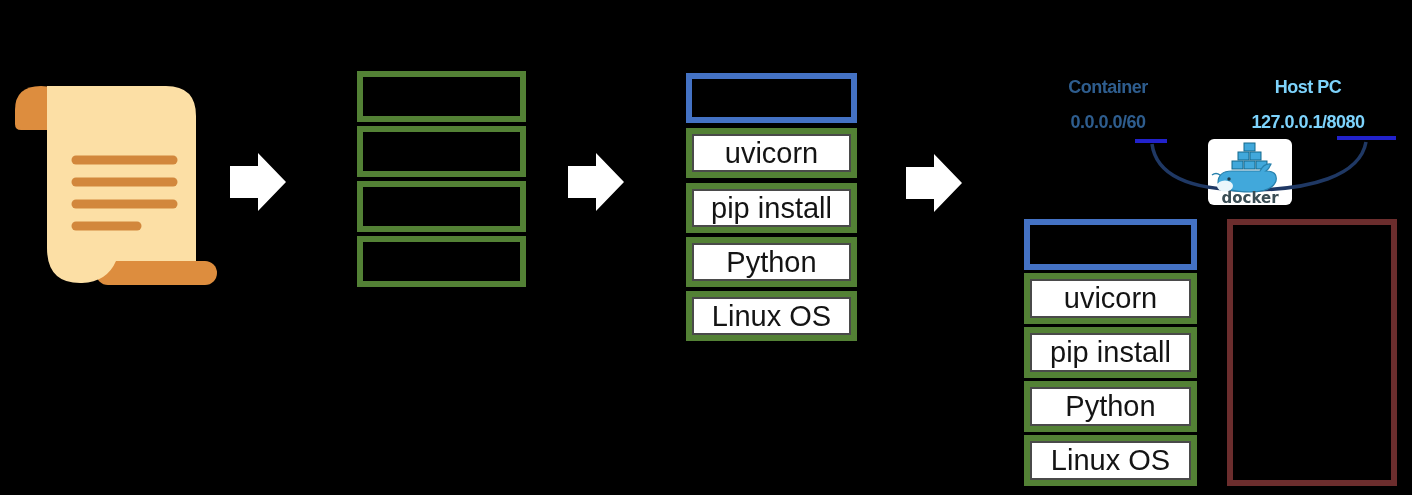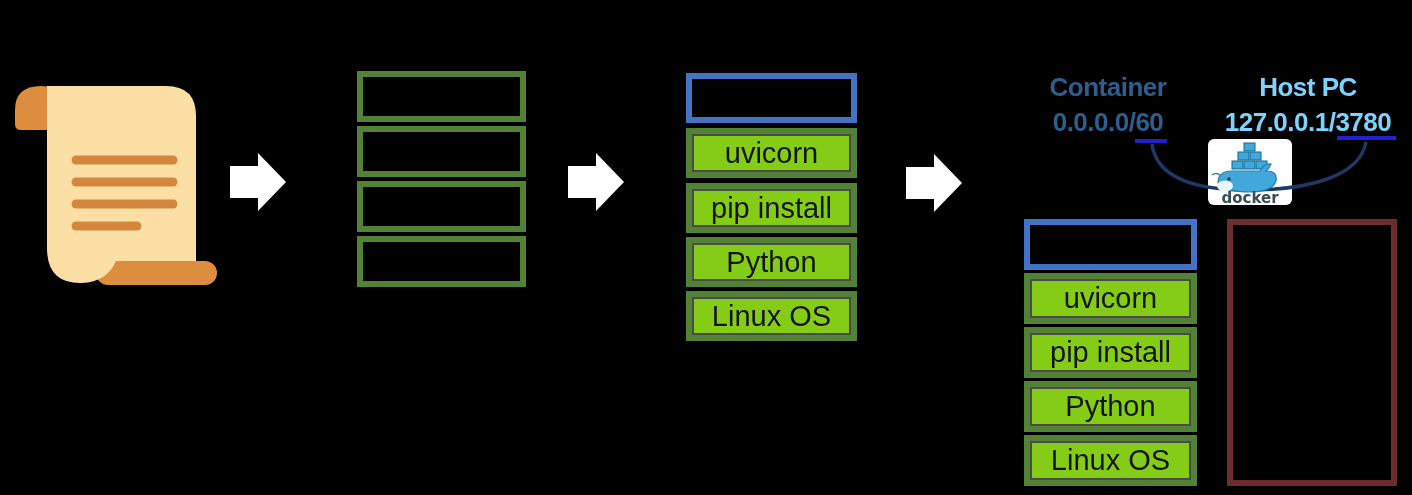--- a/index.html
+++ b/index.html
@@ -5,28 +5,28 @@
   html,body{margin:0;padding:0;background:#000;}
   .stage{position:relative;width:1412px;height:495px;background:#000000;overflow:hidden;
          font-family:"Liberation Sans",sans-serif;}
   .abs{position:absolute;}
   
   .gbox-empty{position:absolute;box-sizing:border-box;width:169px;height:51px;
               border:6px solid #538135;background:#000;}
   
   .layer{position:absolute;width:171px;height:50px;background:#538135;}
   .layer-r{width:173px;height:51px;}
-  .layer-inner{position:absolute;left:6px;top:6px;right:6px;bottom:6px;background:#84cc16;
+  .layer-inner{position:absolute;left:6px;top:6px;right:6px;bottom:6px;background:#ffffff;
                border:2px solid #4a4a4a;box-sizing:border-box;display:flex;align-items:center;
                justify-content:center;font-size:29px;color:#141414;white-space:nowrap;}
   .bluebox{position:absolute;box-sizing:border-box;border:6px solid #4472C4;background:#000;}
   .maroonbox{position:absolute;box-sizing:border-box;border:6px solid #6B2D2D;background:#000;
              width:170px;height:267px;}
   .net-label{position:absolute;width:192px;text-align:center;font-weight:bold;
-             font-size:26px;letter-spacing:-0.5px;line-height:30px;}
+             font-size:18px;letter-spacing:-0.5px;line-height:30px;}
   .c-blue{color:#2E5D8E;}
   .c-brown{color:#7dd3fc;}
   svg text{font-family:"DejaVu Sans","Liberation Sans",sans-serif;}
 </style>
 </head>
 <body>
 
 <div class="stage">
 
   <svg class="abs" style="left:10px;top:82px" width="210" height="206" viewBox="0 0 210 206">
@@ -68,21 +68,21 @@
     <div class="layer-inner">Linux OS</div>
   </div>
 
   <svg class="abs" style="left:906px;top:153px" width="58" height="60" viewBox="0 0 58 60">
     <polygon points="0,14 28,14 28,1 56,30 28,59 28,46 0,46" fill="#FFFFFF"></polygon>
   </svg>
 
   <div class="net-label c-blue" style="left:1012px;top:72px">Container</div>
   <div class="net-label c-blue" style="left:1012px;top:107px">0.0.0.0/60</div>
   <div class="net-label c-brown" style="left:1212px;top:72px">Host PC</div>
-  <div class="net-label c-brown" style="left:1212px;top:107px">127.0.0.1/3780</div>
+  <div class="net-label c-brown" style="left:1212px;top:107px">127.0.0.1/8080</div>
 
   <svg class="abs" style="left:1118px;top:126px" width="296" height="86" viewBox="0 0 296 86">
     <line x1="17" y1="15" x2="49" y2="15" stroke="#2222CC" stroke-width="4"></line>
     <line x1="219" y1="12" x2="278" y2="12" stroke="#2222CC" stroke-width="4"></line>
     <rect x="90" y="13" width="84" height="66" rx="6" fill="#FFFFFF"></rect>
     <path d="M34 18 C38 48 70 64 130 64 C192 64 242 50 248 16" fill="none" stroke="#1F3864" stroke-width="3.5"></path>
     <g transform="translate(90,13)">
       <g fill="#41A8DB" stroke="#15688C" stroke-width="1">
         <rect x="24" y="22" width="11" height="8"></rect>
         <rect x="36" y="22" width="11" height="8"></rect>

